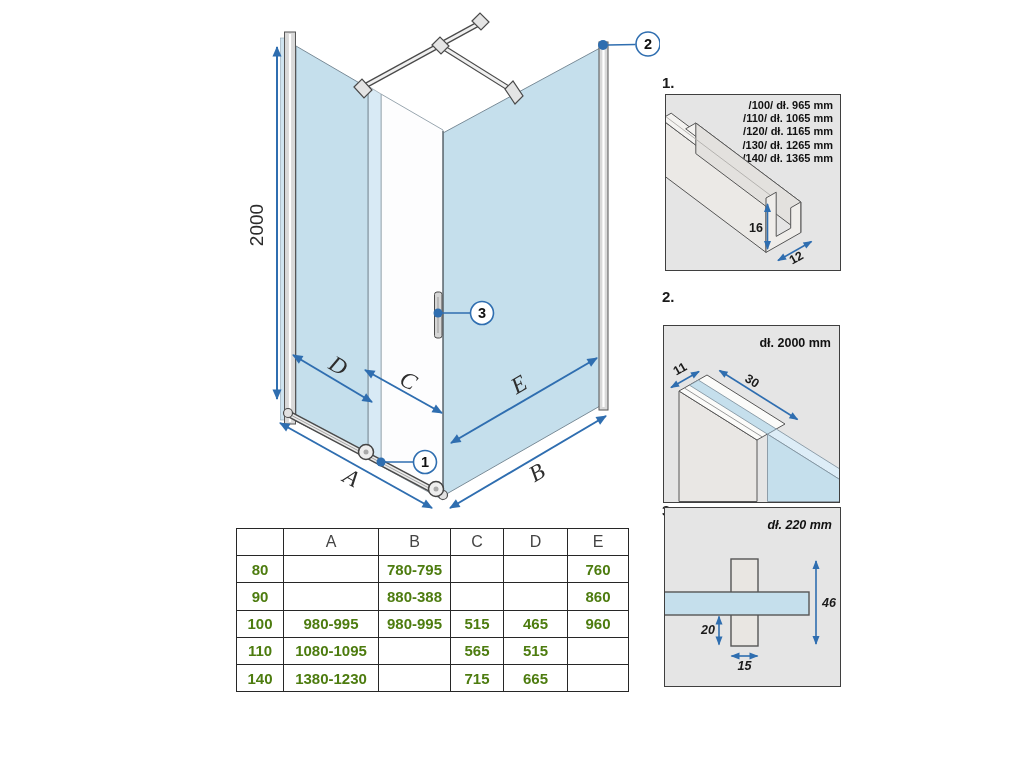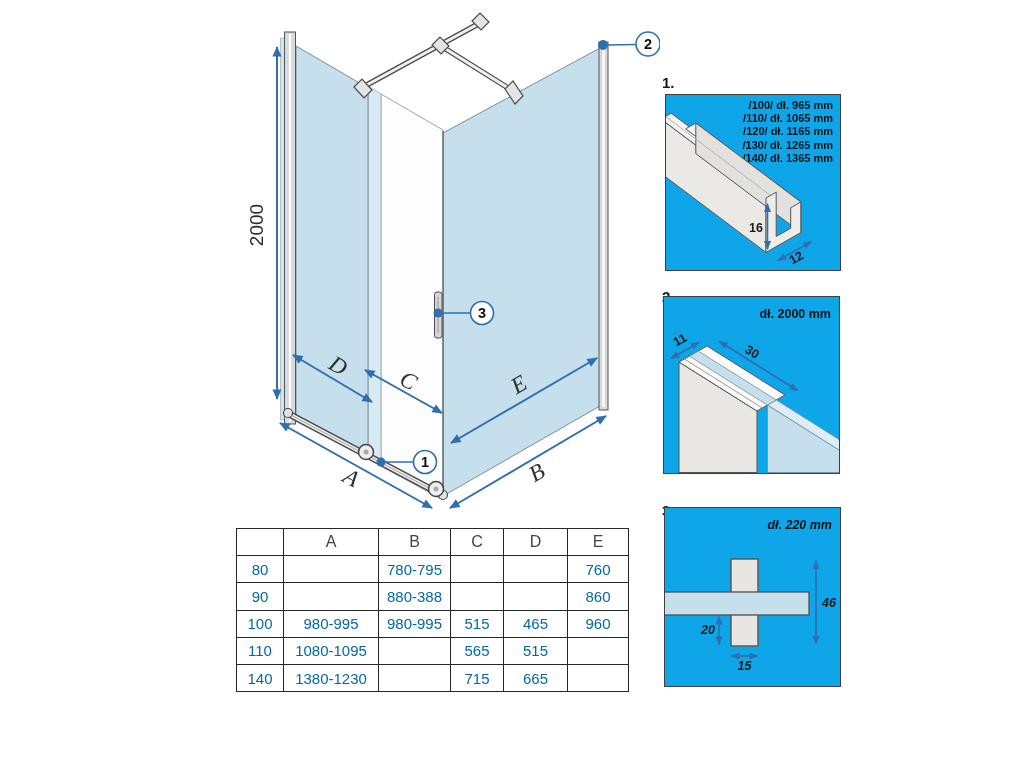--- a/index.html
+++ b/index.html
@@ -1,27 +1,27 @@
 <!DOCTYPE html>
 <html><head>
 <meta charset="utf-8">
 <style>
   html,body{margin:0;padding:0;background:#ffffff;}
   #page{position:relative;width:1024px;height:768px;background:#fff;overflow:hidden;
         font-family:"Liberation Sans",sans-serif;}
-  .detail-box{position:absolute;border:1.6px solid #3f3f3f;background:#0ea5e9;}
+  .detail-box{position:absolute;border:1.6px solid #3f3f3f;background:#e5e5e5;}
   .detail-label{position:absolute;font-size:15px;font-weight:700;color:#1a1a1a;}
   svg{display:block;}
   
   #size-table-wrap{position:absolute;left:236px;top:528px;}
   table.size{border-collapse:collapse;table-layout:fixed;}
   table.size th,table.size td{
     border:1.4px solid #272727;height:26.2px;padding:0 2px;
     text-align:center;vertical-align:middle;
-    font-family:"Liberation Sans",sans-serif;font-size:15px;font-weight:400;color:#0369a1;
+    font-family:"Liberation Sans",sans-serif;font-size:15px;font-weight:700;color:#4d7c0f;
     background:#fff;white-space:nowrap;}
   table.size th{font-size:16px;font-weight:400;color:#444;}
   text{font-family:"Liberation Sans",sans-serif;}
   .dim-num{font-size:12.5px;font-weight:700;fill:#1a1a1a;}
   .len-label{font-size:12.5px;font-weight:700;fill:#111;}
   .size-line{font-size:11px;font-weight:600;fill:#111;}
   .iso-label{font-family:"Liberation Serif",serif;font-style:italic;font-size:23px;fill:#2d2d2d;}
   .callout-num{font-size:14.5px;font-weight:700;fill:#111;}
 </style>
 </head>
@@ -146,21 +146,21 @@
       <text class="dim-num" x="130" y="167" text-anchor="middle" transform="rotate(-29.5 130 162.5)">12</text>
       <defs>
         <marker id="b1a" markerUnits="userSpaceOnUse" markerWidth="10" markerHeight="8" refX="8.5" refY="4" orient="auto-start-reverse">
           <path d="M0.5,0.5 L9.5,4 L0.5,7.5 Z" fill="#2f6eb0"></path>
         </marker>
       </defs>
     </svg>
   </div>
 
   <span class="detail-label" style="left:662px;top:288px;">2.</span>
-  <div class="detail-box" style="left:663px;top:296px;width:175px;height:176px;">
+  <div class="detail-box" style="left:663px;top:325px;width:175px;height:176px;">
     <svg width="175" height="176" viewBox="0 0 175 176">
       <text class="len-label" x="167" y="21" text-anchor="end">dł. 2000 mm</text>
 
       <g stroke="#565656" stroke-width="1" stroke-linejoin="round">
         <polygon points="15,65 93,114 93,175.5 15,175.5" fill="#e9e7e4"></polygon>
         <polygon points="15,65 43,49 121,98 93,114" fill="#fbfbf9"></polygon>
         <polygon points="25.5,59.2 34.4,54.1 112.4,103.1 103.5,108.2" fill="#c5dfec" stroke="#7a8c98" stroke-width="0.8"></polygon>
         <line x1="20.5" y1="62.1" x2="98.5" y2="111.1" stroke="#999"></line>
         <polygon points="103.5,108.2 112.4,103.1 175.5,142.8 175.5,153.4" fill="#ddedf7" stroke="#7a8c98" stroke-width="0.8"></polygon>
         <polygon points="103.5,108.2 175.5,153.4 175.5,175.5 103.5,175.5" fill="#c5dfec" stroke="#7a8c98" stroke-width="0.8"></polygon>

